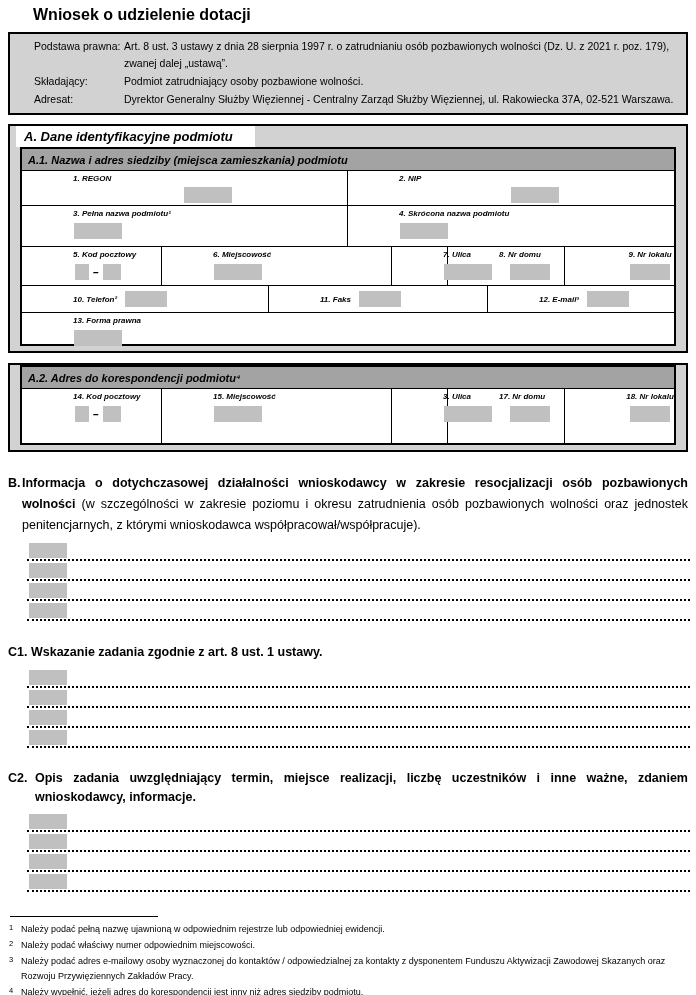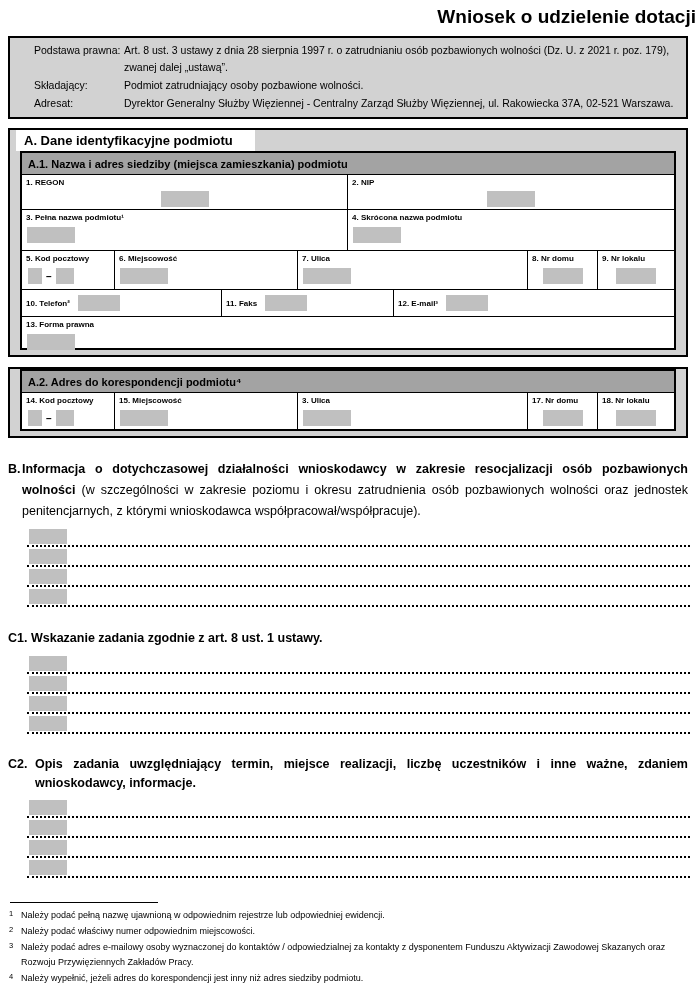--- a/index.html
+++ b/index.html
@@ -6,80 +6,81 @@
   html,body { background:#fff; }
   body {
     width: 696px; height: 995px;
     font-family: "Liberation Sans", sans-serif;
     color:#000;
     overflow: hidden;
   }
   .page { position: relative; width: 696px; height: 995px; background:#fff; }
 
   .form-title {
-    font-size: 19px; font-weight: bold; text-align: right;
-    padding-top: 6px; margin-bottom: 8px;
+    font-size: 16px; font-weight: bold; text-align: left;
+    padding-top: 6px; margin-bottom: 8px; padding-left: 33px;
   }
 
   
   .intro {
     margin: 0 8px; border: 2px solid #000; background: #d2d2d2;
     padding: 3px 6px 4px 6px;
   }
   .intro-row { display: flex; font-size: 10.5px; line-height: 17px; margin: 1px 0; }
   .intro-label { width: 90px; flex: none; margin-left: 18px; }
   .intro-value { flex: 1; padding-right: 2px; }
 
   
   .container {
     margin: 9px 8px 0 8px; border: 2px solid #000; background: #d2d2d2;
     padding: 0 10px 5px 10px;
+    font-style: italic;
   }
   .container.a2 { margin-top: 10px; }
 
   .a-title { font-size: 13px; font-weight: bold; margin: 0 0 0 -4px; }
   .a-title span { display: inline-block; background: #fff; padding: 3px 22px 3px 8px; }
 
   .box { border: 2px solid #000; background: #fff; }
   .tbl-header {
     background: #a3a3a3; font-weight: bold; font-size: 11px;
     padding: 5px 6px 4px 6px; border-bottom: 1.5px solid #000;
   }
 
   .frow { display: flex; border-bottom: 1.5px solid #000; }
   .frow:last-child { border-bottom: none; }
-  .fcell { border-right: 1.5px solid #000; padding: 2px 4px; min-width: 0; }
+  .fcell { border-right: 1.5px solid #000; padding: 2px 4px; min-width: 0; margin-left: 47px; }
   .fcell:last-child { border-right: none; }
   .flabel { font-size: 8px; font-weight: bold; line-height: 11px; white-space: nowrap; }
 
   .half { width: 50%; }
   .c-kod { width: 93px; flex: none; }
   .c-city { width: 183px; flex: none; }
   .c-street { flex: 1; }
   .c-house { width: 70px; flex: none; }
-  .c-apt { width: 76px; flex: none; }
+  .c-apt { width: 76px; flex: none; text-align: center; }
   .c-tel { width: 200px; flex: none; }
   .c-fax { width: 172px; flex: none; }
   .c-mail { flex: 1; }
 
   .ph { width: 48px; height: 16px; background: #c0c0c0; }
   .ph.mid-center { margin: 3px auto 2px auto; }
   .ph.left { margin: 4px 0 3px 1px; }
   .ph.cell-center { width: 40px; margin: 4px auto 3px auto; }
   .ph.inline { width: 42px; height: 16px; margin: 0; }
   .kodrow { display: flex; align-items: center; margin: 4px 0 3px 2px; }
   .kod1 { width: 14px; height: 16px; background: #c0c0c0; }
   .kod2 { width: 18px; height: 16px; background: #c0c0c0; }
   .kdash { font-size: 10px; font-weight: bold; padding: 0 4px; }
   .fcell.inlinecell { display: flex; align-items: center; gap: 8px; padding: 5px 4px; }
   .r1 .fcell { height: 34px; }
   .r2 .fcell { height: 40px; }
   .r3 .fcell { height: 38px; }
   .r5 .fcell { height: 31px; }
-  .a2row .fcell { height: 36px; }
+  .a2row .fcell { height: 54px; }
 
   
   .wsec-title {
     position: relative; margin: 21px 8px 0 8px;
     font-size: 12.5px; font-weight: bold; line-height: 21px;
     text-align: justify;
   }
   .wsec-title .sec-letter { position: absolute; left: 0; top: 0; }
   .wsec-title.b-title { padding-left: 14px; }
   .wsec-title.c1-title { padding-left: 0; text-align: left; }

